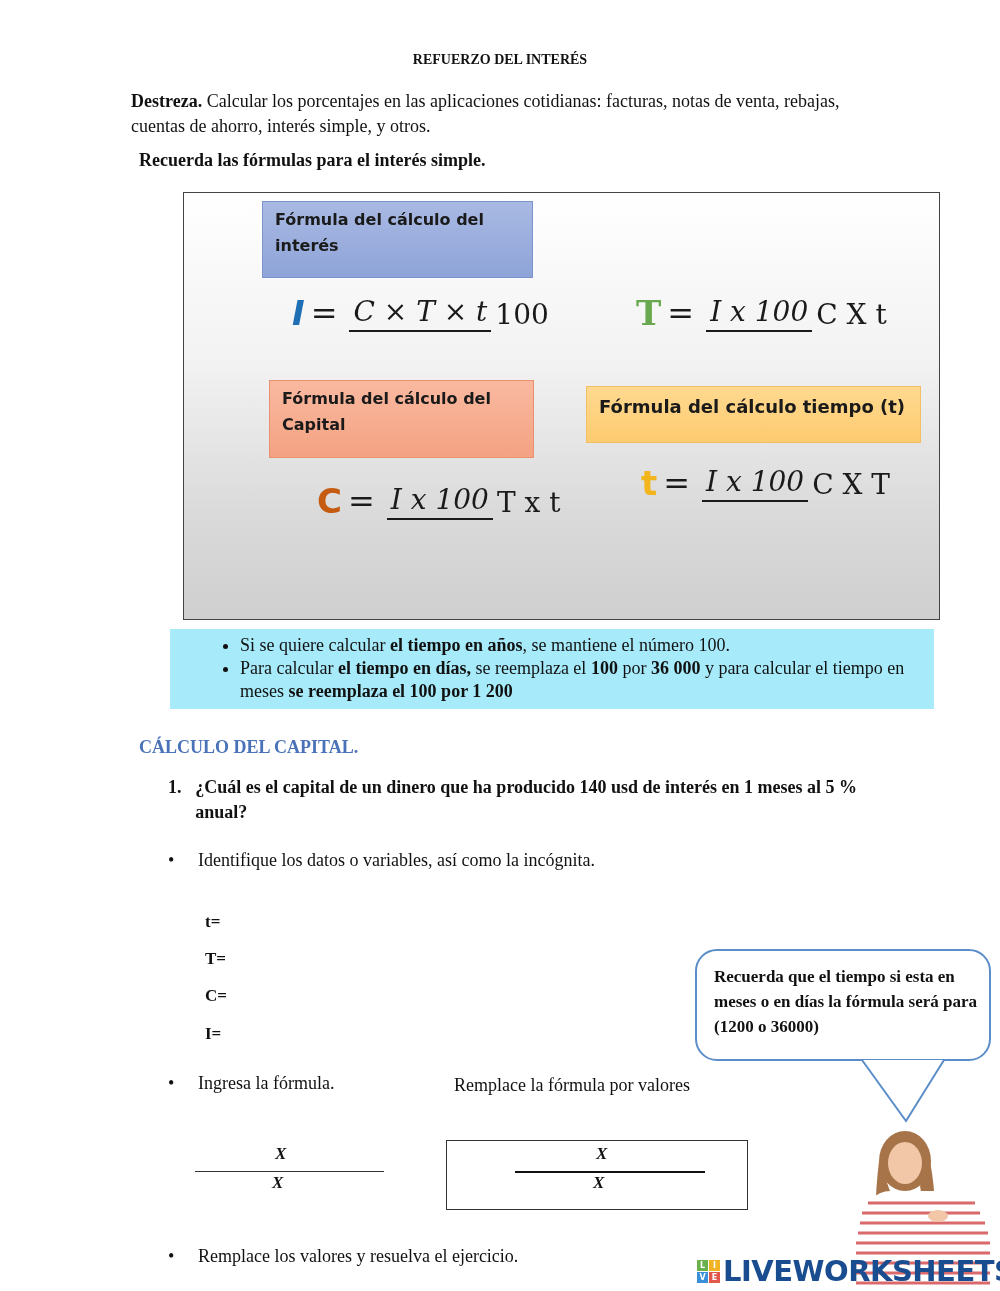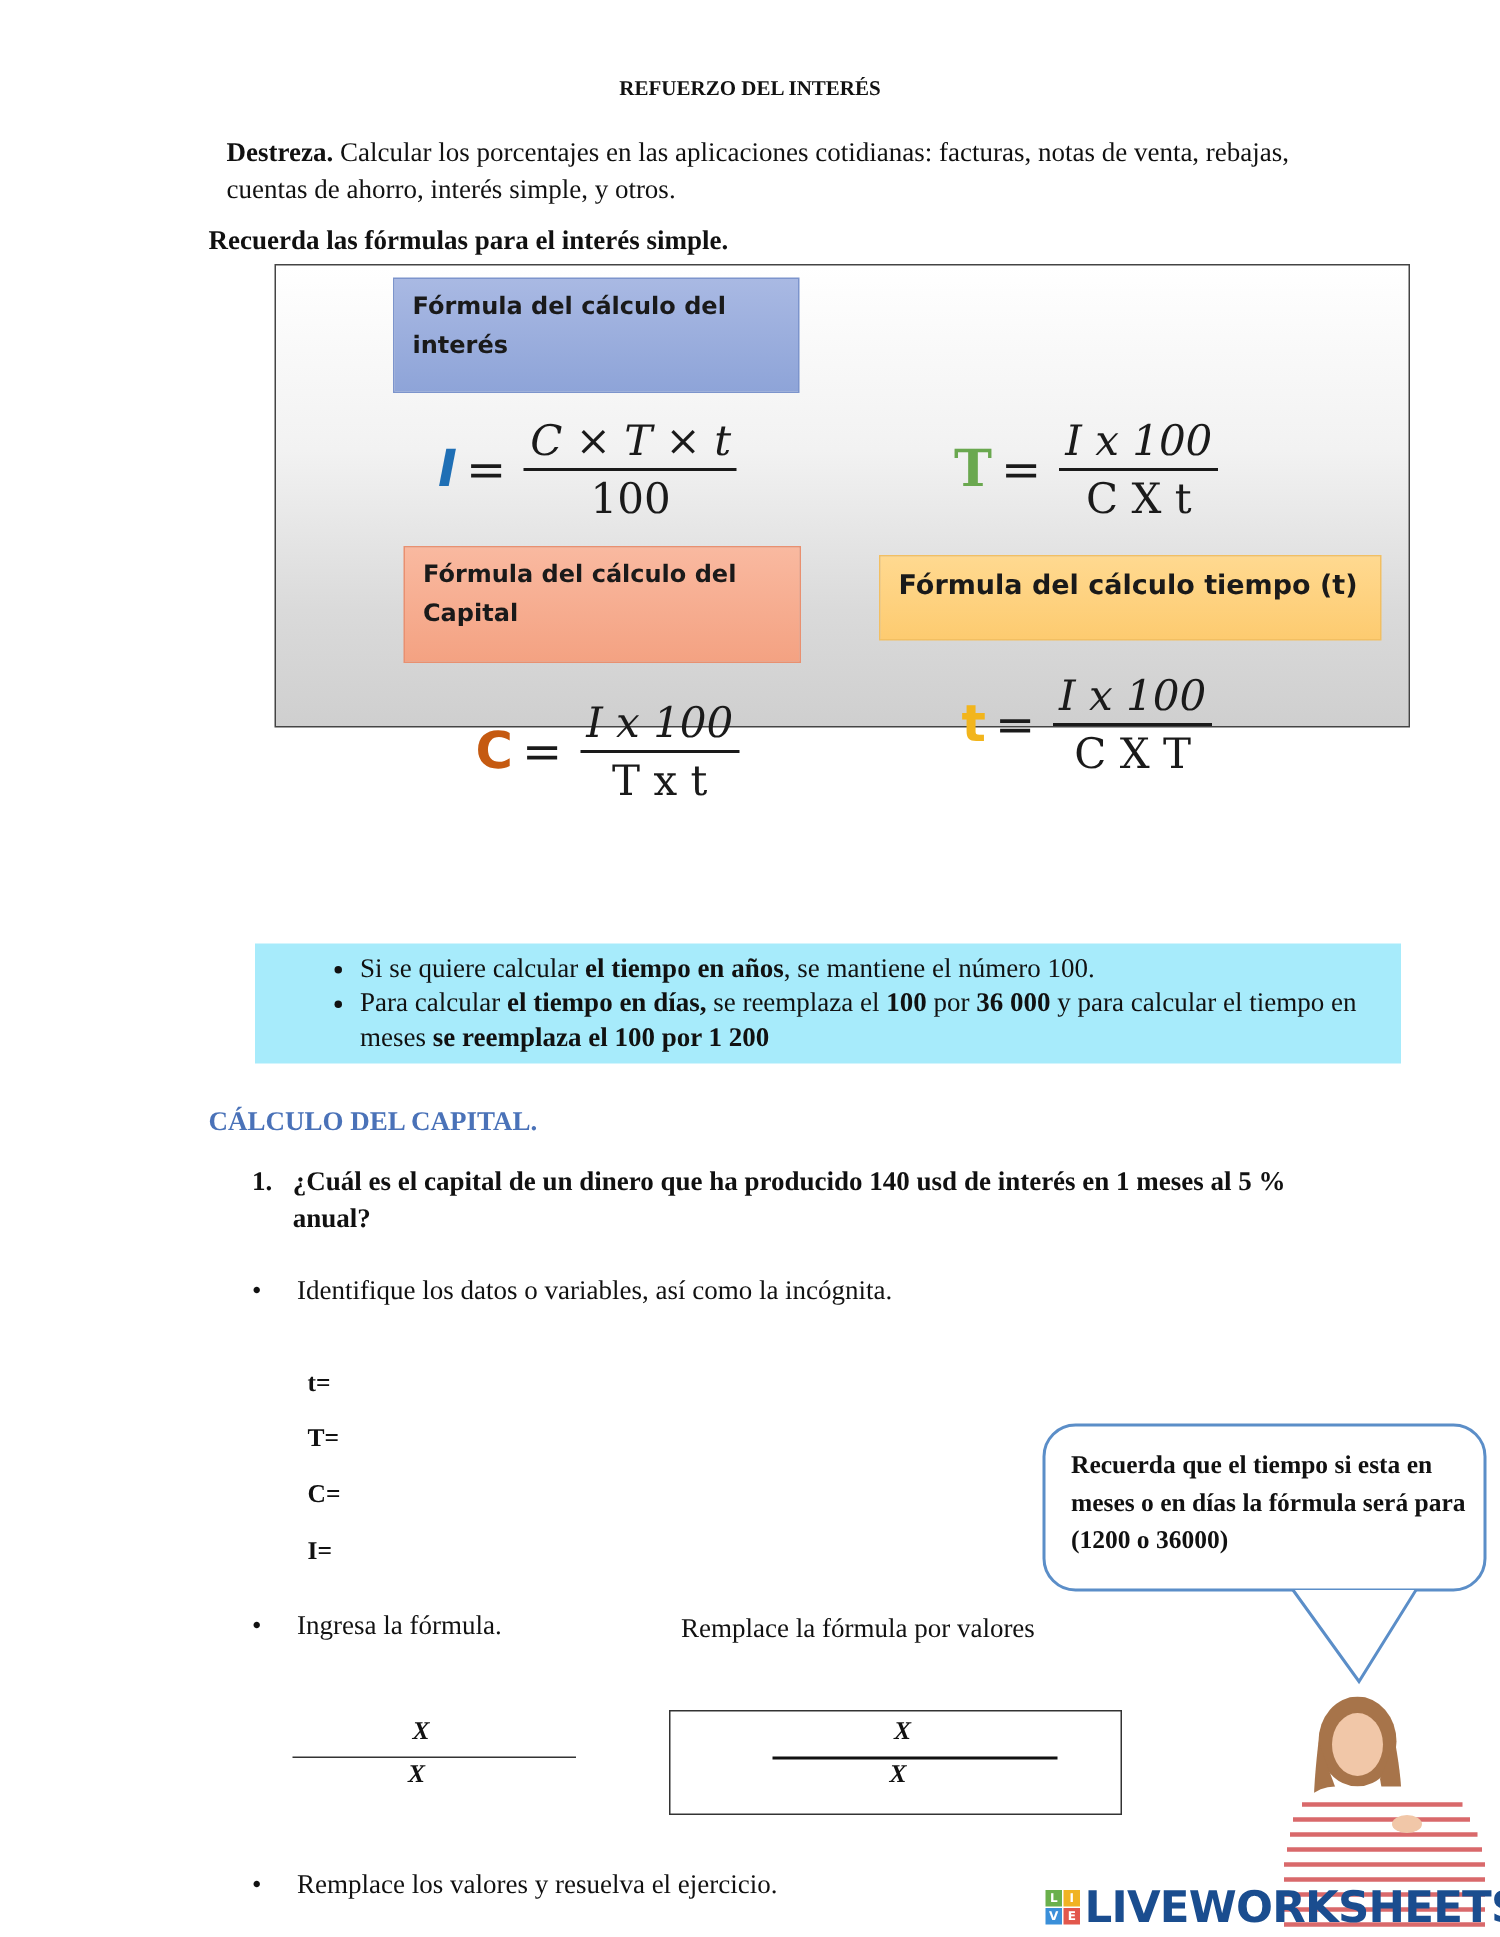--- a/index.html
+++ b/index.html
@@ -2,36 +2,36 @@
 <html><head>
   <meta charset="utf-8">
   <style>
     html, body { margin: 0; padding: 0; background: #ffffff; }
     body { width: 1000px; height: 1291px; position: relative; overflow: hidden;
            font-family: "Liberation Serif", "DejaVu Serif", serif; color: #111; }
     .abs { position: absolute; }
     .title { left: 0; width: 1000px; top: 52px; text-align: center; font-weight: bold; font-size: 14px; }
     .p { font-size: 18px; line-height: 25px; }
     .b { font-weight: bold; }
-    .destreza { left: 151px; top: 89px; width: 740px; }
+    .destreza { left: 131px; top: 89px; width: 740px; }
     .recuerda { left: 139px; top: 150px; font-weight: bold; font-size: 18px; }
 
-    .formula-frame { left: 183px; top: 176px; width: 757px; height: 309px; border: 1px solid #444;
+    .formula-frame { left: 183px; top: 192px; width: 757px; height: 428px; border: 1px solid #444;
       background: linear-gradient(to bottom, #ffffff 0%, #f2f2f2 40%, #dadada 75%, #cfcfcf 100%); box-sizing: border-box; padding-left: 25px; }
     .fbox { position: absolute; box-sizing: border-box; font-family: "DejaVu Sans", sans-serif; font-weight: bold;
             font-size: 16px; line-height: 26px; color: #1a1a1a; padding: 5px 12px; }
     .fbox.blue { left: 78px; top: 8px; width: 271px; height: 77px; background: linear-gradient(#a9b9e3, #8ea4d8); border: 1px solid #7c94cc; }
     .fbox.green { left: 402px; top: 8px; width: 270px; height: 78px; background: linear-gradient(#aad59a, #92c67f); border: 1px solid #86bb72; }
     .fbox.orange { left: 85px; top: 187px; width: 265px; height: 78px; background: linear-gradient(#f9b9a0, #f4a282); border: 1px solid #e99070; }
     .fbox.yellow { left: 402px; top: 193px; width: 335px; height: 57px; background: linear-gradient(#ffd990, #fdcb70); border: 1px solid #f2bf62; font-size: 18px; line-height: 40px; padding: 0 12px; }
 
     .eq { position: absolute; display: flex; align-items: center; font-family: "DejaVu Serif", serif; font-size: 28px; color: #1a1a1a; }
     .eq .lhs { font-weight: bold; font-size: 34px; margin-right: 6px; font-family: "DejaVu Sans", sans-serif; }
     .eq .eqs { font-size: 32px; margin-right: 12px; }
-    .frac { display: inline-flex; flex-direction: column; align-items: center; }
+    .frac { display: inline-flex; align-items: center; }
     .frac .num { padding: 0 4px 2px; border-bottom: 2px solid #1a1a1a; white-space: nowrap; }
     .frac .den { padding: 2px 4px 0; white-space: nowrap; }
     .it { font-style: italic; }
 
     .note-box { left: 170px; top: 629px; width: 764px; height: 80px; background: #a7ebfb; box-sizing: border-box; padding: 5px 0 0 40px; }
     .note-box ul { margin: 0; padding: 0 4px 0 30px; font-size: 18px; line-height: 23px; }
     .note-box li { padding-left: 0; }
 
     .section { left: 139px; top: 737px; color: #4a72b8; font-weight: bold; font-size: 18px; }
     .q1 { left: 168px; top: 775px; width: 700px; font-weight: bold; font-size: 18px; line-height: 25px; display: flex; }

